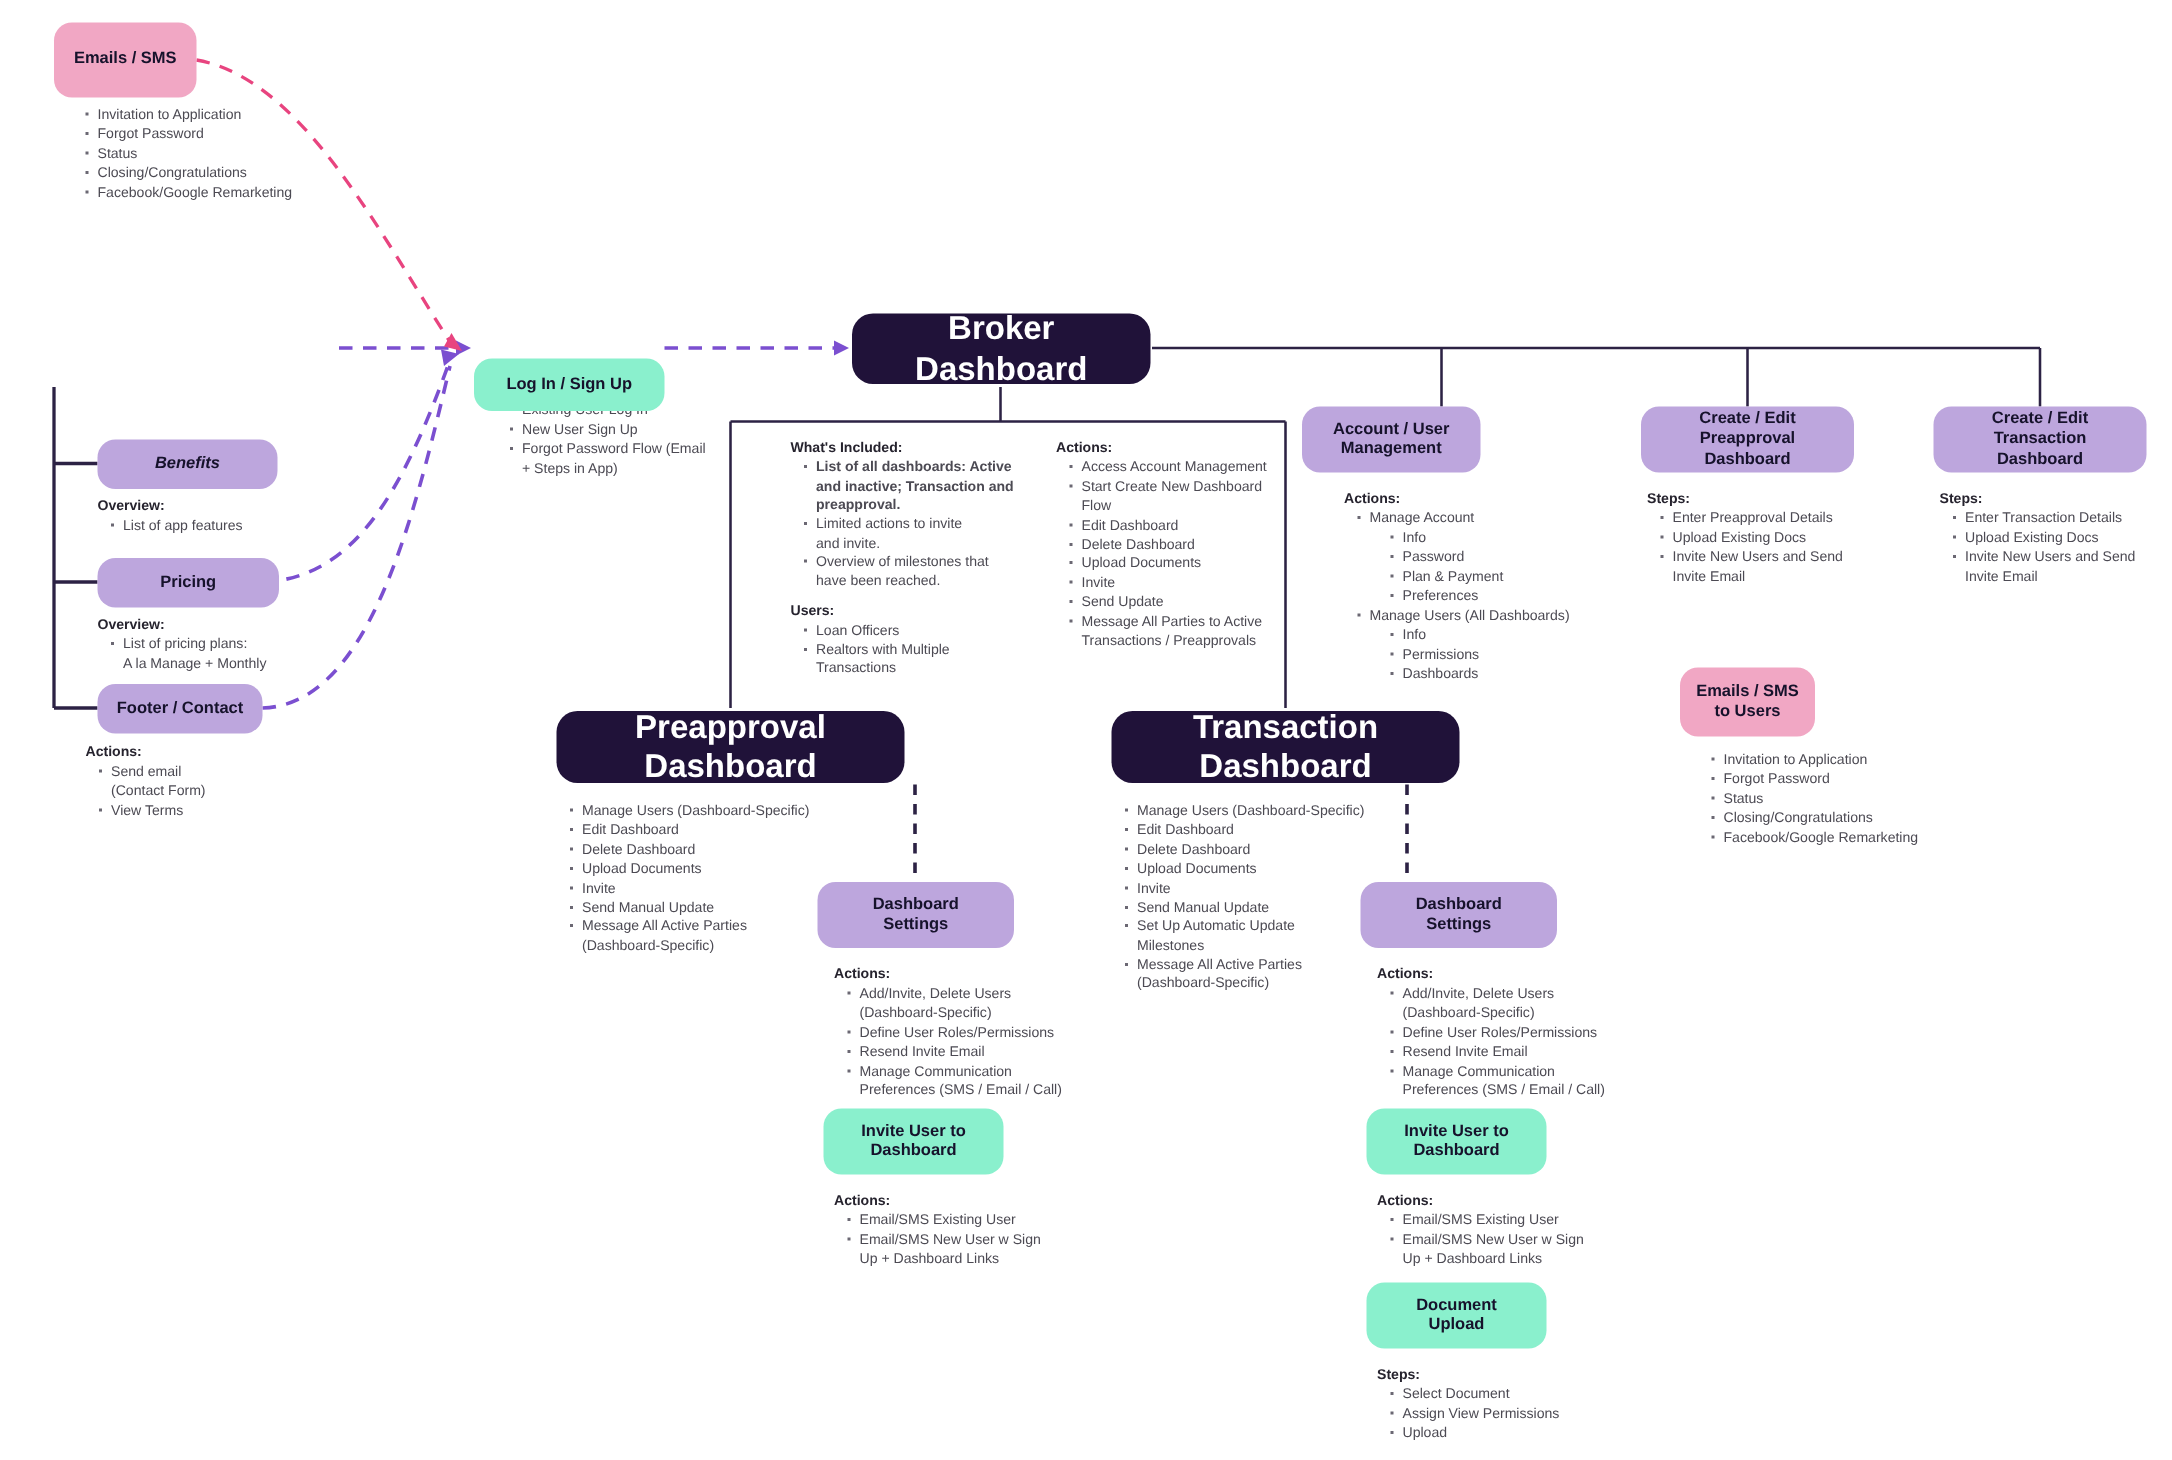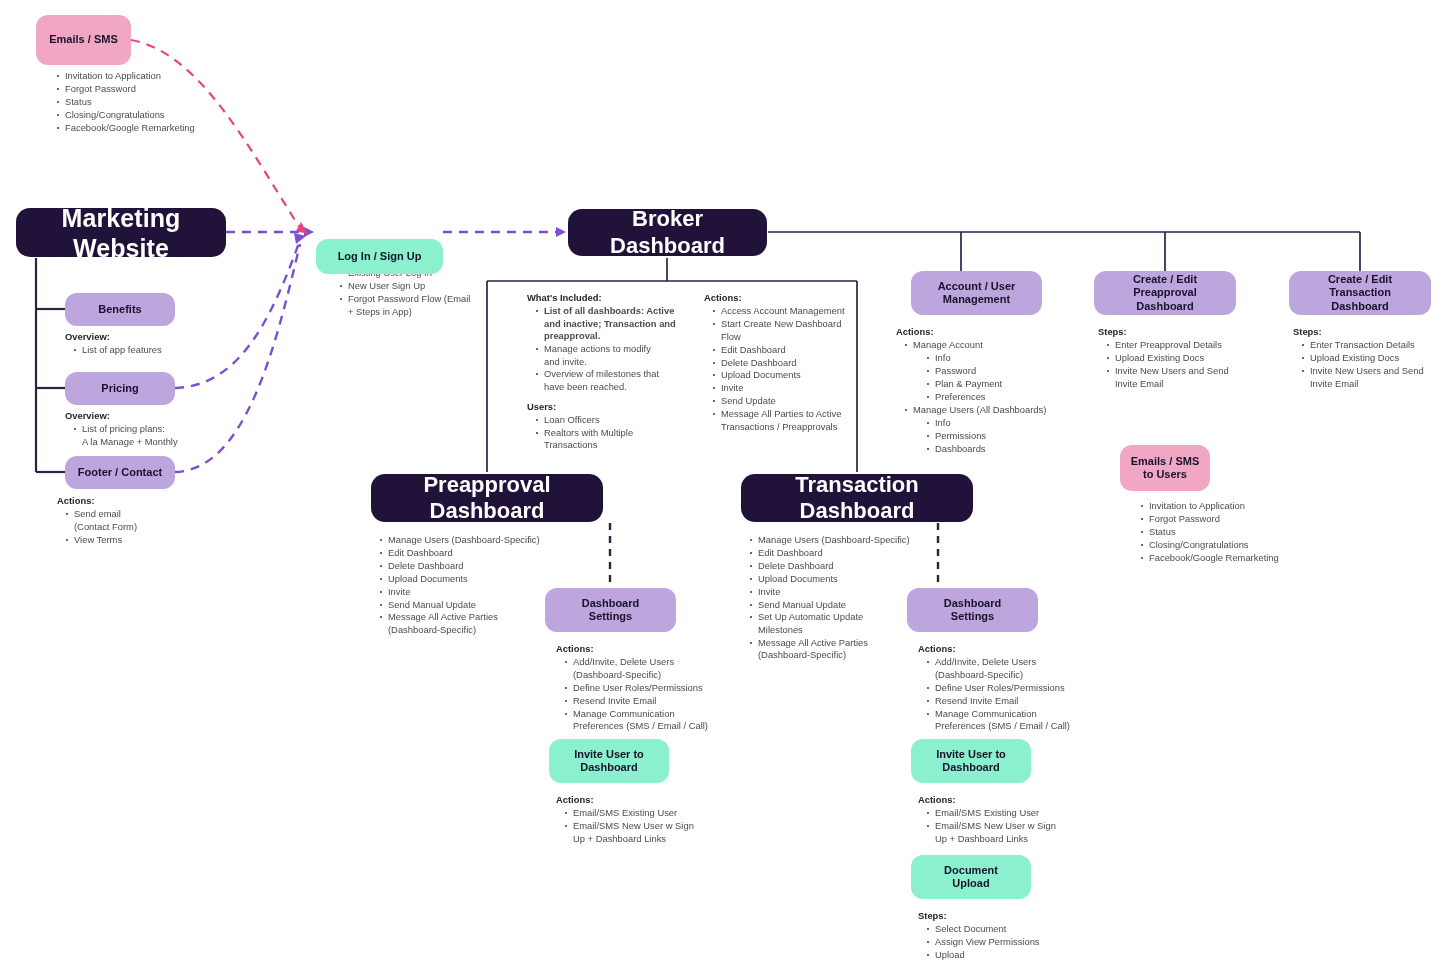--- a/index.html
+++ b/index.html
@@ -127,31 +127,30 @@
   <div class="txt" style="left:48px; top:70px; width:230px;">
     <ul>
       <li>Invitation to Application</li>
       <li>Forgot Password</li>
       <li>Status</li>
       <li>Closing/Congratulations</li>
       <li>Facebook/Google Remarketing</li>
     </ul>
   </div>
 
-  <div class="node dark t-xl" style="left:16px; top:208px; width:210px; height:49px;">Marketing Website</div>
-
-  <div class="node purple t-md" style="left:65px; top:293px; width:110px; height:33px;">Benefits</div>
+
+  <div class="node purple t-md" style="left:65px; top:293px; width:120px; height:33px;font-style:italic;">Benefits</div>
   <div class="txt" style="left:65px; top:331px; width:180px;">
     <span class="hd">Overview:</span>
     <ul>
         <li>List of app features</li>
       </ul>
   </div>
 
-  <div class="node purple t-md" style="left:65px; top:372px; width:110px; height:33px;">Pricing</div>
+  <div class="node purple t-md" style="left:65px; top:372px; width:121px; height:33px;">Pricing</div>
   <div class="txt" style="left:65px; top:410px; width:180px;">
     <span class="hd">Overview:</span>
     <ul>
         <li style="white-space:pre-line;">List of pricing plans:
 A la Manage + Monthly</li>
       </ul>
   </div>
 
   <div class="node purple t-md" style="left:65px; top:456px; width:110px; height:33px;">Footer / Contact</div>
   <div class="txt" style="left:57px; top:495px; width:180px;">
@@ -177,21 +176,21 @@
   <div class="node dark t-lg" style="left:568px; top:209px; width:199px; height:47px;">Broker Dashboard</div>
 
   <div class="txt" style="left:527px; top:292px; width:350px;">
     <div class="cols">
       <div style="width:155px;">
         <span class="hd">What's Included:</span>
         <ul>
           <li style="white-space:pre-line;font-weight:bold;">List of all dashboards: Active
 and inactive; Transaction and
 preapproval.</li>
-          <li style="white-space:pre-line;">Manage actions to modify
+          <li style="white-space:pre-line;">Limited actions to invite
 and invite.</li>
           <li style="white-space:pre-line;">Overview of milestones that
 have been reached.</li>
         </ul>
         <span class="gap"></span>
         <span class="hd">Users:</span>
         <ul>
           <li>Loan Officers</li>
           <li style="white-space:pre-line;">Realtors with Multiple
 Transactions</li>
@@ -208,21 +207,21 @@
           <li>Upload Documents</li>
           <li>Invite</li>
           <li>Send Update</li>
           <li style="white-space:pre-line;">Message All Parties to Active
 Transactions / Preapprovals</li>
         </ul>
       </div>
     </div>
   </div>
 
-  <div class="node purple t-md" style="left:911px; top:271px; width:131px; height:44px; white-space:pre-line;">Account / User
+  <div class="node purple t-md" style="left:868px; top:271px; width:119px; height:44px; white-space:pre-line;">Account / User
 Management</div>
   <div class="txt" style="left:896px; top:326px; width:200px;">
     <span class="hd">Actions:</span>
     <ul>
       <li>
         <span>Manage Account</span>
         <ul>
           <li>Info</li>
           <li>Password</li>
           <li>Plan &amp; Payment</li>

